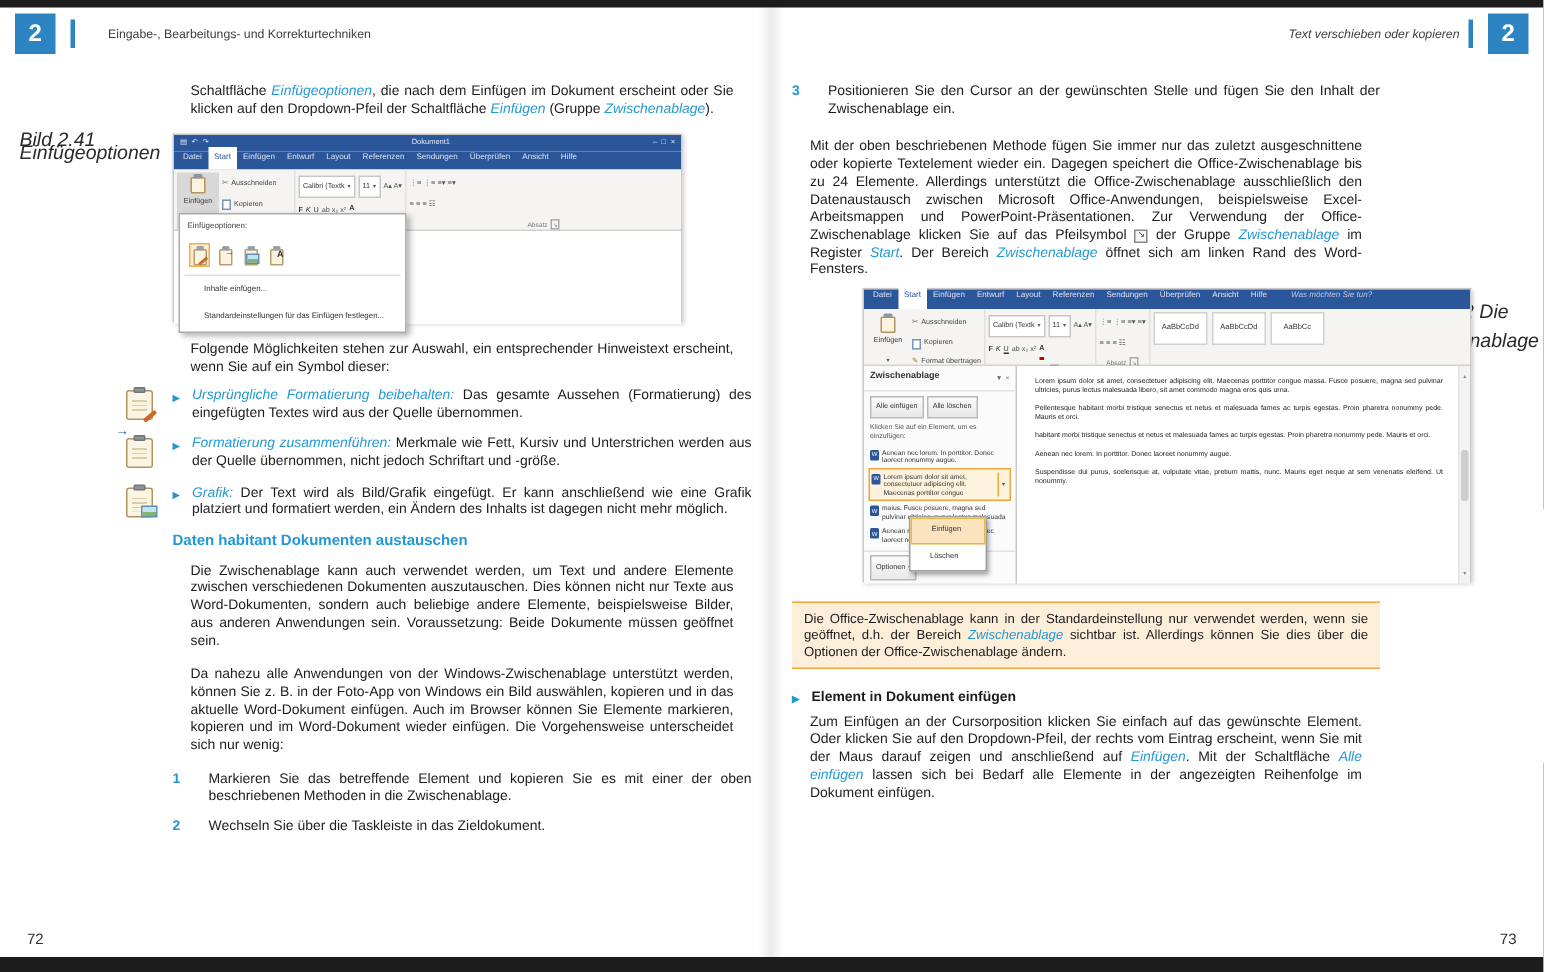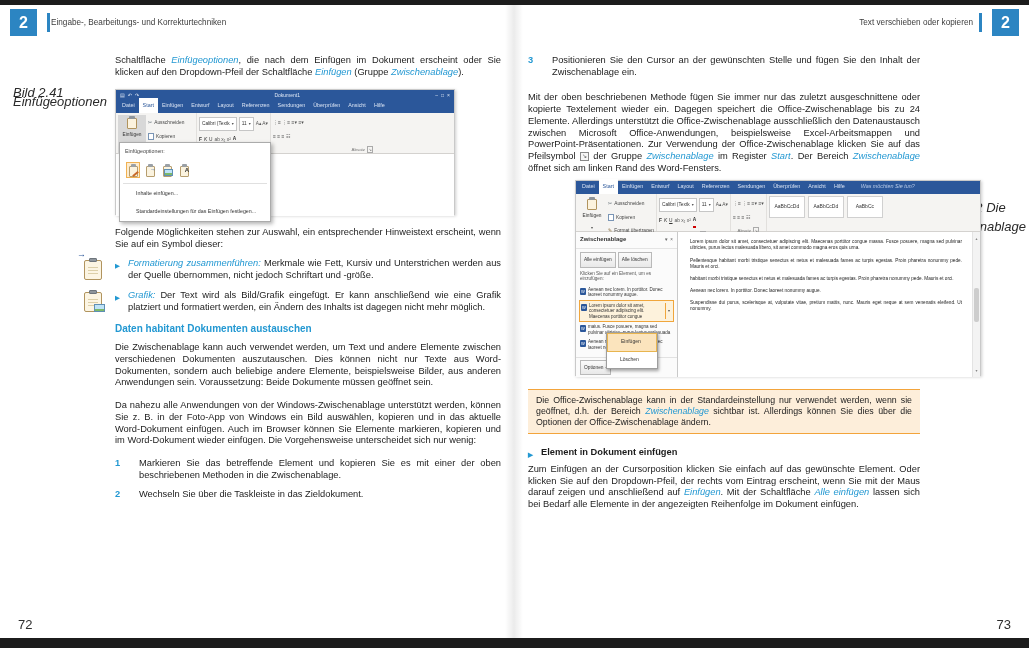--- a/index.html
+++ b/index.html
@@ -16,31 +16,31 @@
   .page-right { left:514px; width:515px; }
 
   .badge { position:absolute; top:9px; width:27px; height:27px; background:#2c85c2; color:#fff;
            font-size:16px; font-weight:bold; display:flex; align-items:center; justify-content:center; }
   .page-left .badge { left:10px; }
   .page-right .badge { right:10px; }
   .hbar { position:absolute; top:13px; width:3px; height:19px; background:#2c85c2; }
   .page-left .hbar { left:47px; }
   .page-right .hbar { right:47px; }
   .htitle { position:absolute; top:18px; font-size:8.2px; color:#3c3c3c; white-space:nowrap; }
-  .page-left .htitle { left:51px; }
-  .page-right .htitle { right:56px; }
-
-  .pnum { position:absolute; bottom:16px; font-size:13px; color:#2e2e2e; }
+  .page-left .htitle { left:72px; }
+  .page-right .htitle { right:56px;font-style:italic; }
+
+  .pnum { position:absolute; bottom:16px; font-size:10px; color:#2e2e2e; }
   .page-left .pnum { left:18px; }
   .page-right .pnum { right:18px; }
 
   .main { position:absolute; top:55px; font-size:9.3px; line-height:11.7px; color:#1c1c1c; text-align:justify; }
   .page-left .main { left:115px; width:386px; }
   .page-right .main { left:14px; width:392px; }
-  .main p { margin:0 0 11px; }
+  .main p { margin:0 12px 11px; }
 
   .term { color:#2398d2; font-style:italic; }
   h3.sect { color:#2398d2; font-size:10px; font-weight:bold; margin:6px 0 8px; text-align:left; }
 
   .fig-cap { position:absolute; font-size:13px; font-style:italic; color:#2a2a2a; line-height:9.4px; }
   .page-left .fig-cap { left:13px; top:88px; width:92px; }
   .page-right .fig-cap { left:418px; top:203px; width:90px; }
   .margin-note { position:absolute; left:13px; top:448px; width:95px; font-size:7.3px; line-height:9.6px; color:#2398d2; }
 
   ul.opts { list-style:none; margin:0 0 6px; }
@@ -283,20 +283,28 @@
         </div>
       </div>
 
       <p style="margin-bottom:7px;">Folgende Möglichkeiten stehen zur Auswahl, ein entsprechender Hinweistext erscheint, wenn Sie auf ein Symbol dieser:</p>
 
       <ul class="opts">
         <li>
           <span class="clip-icon">
               <span class="cboard"></span>
               <span class="ctop"></span>
+              <span class="cbadge badge-brush"></span>
+            </span>
+          <span class="term">Ursprüngliche Formatierung beibehalten:</span><span> Das gesamte Aussehen (Formatierung) des eingefügten Textes wird aus der Quelle übernommen.</span>
+        </li>
+        <li>
+          <span class="clip-icon">
+              <span class="cboard"></span>
+              <span class="ctop"></span>
               <span class="cbadge badge-arrow"></span>
             </span>
           <span class="term">Formatierung zusammenführen:</span><span> Merkmale wie Fett, Kursiv und Unterstrichen werden aus der Quelle übernommen, nicht jedoch Schriftart und -größe.</span>
         </li>
         <li>
           <span class="clip-icon">
               <span class="cboard"></span>
               <span class="ctop"></span>
               <span class="cbadge badge-pic"></span>
             </span>

